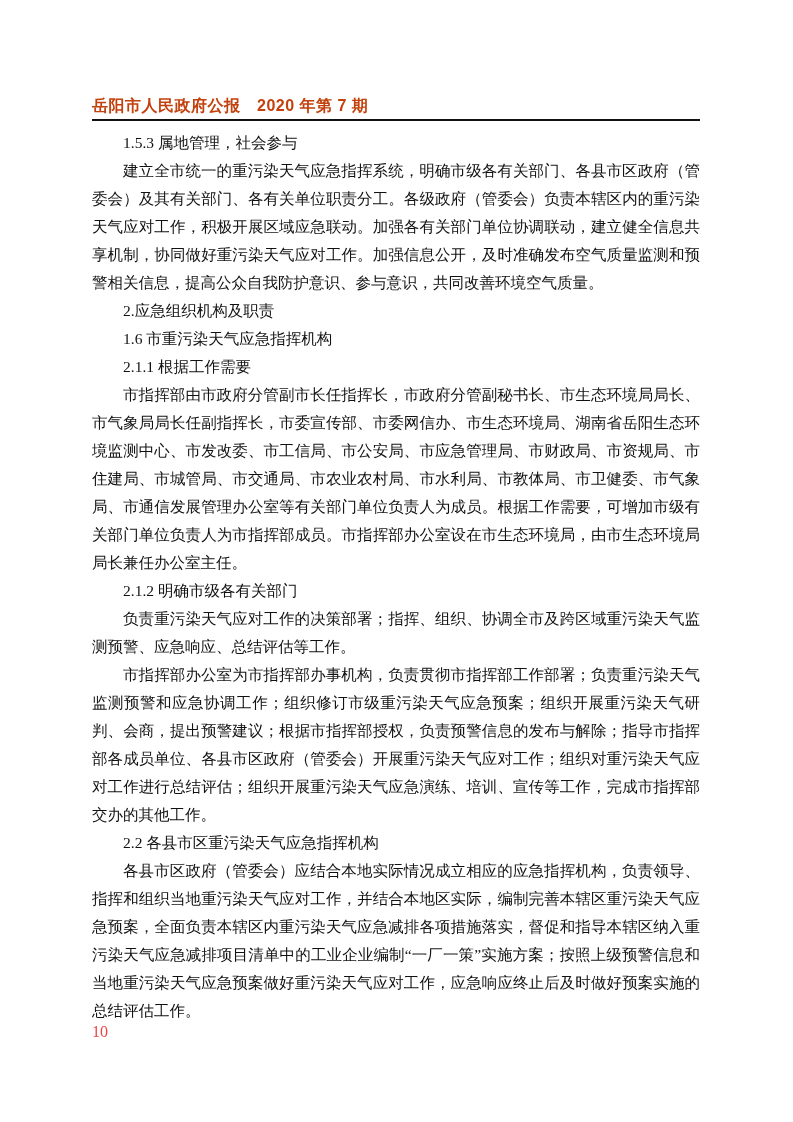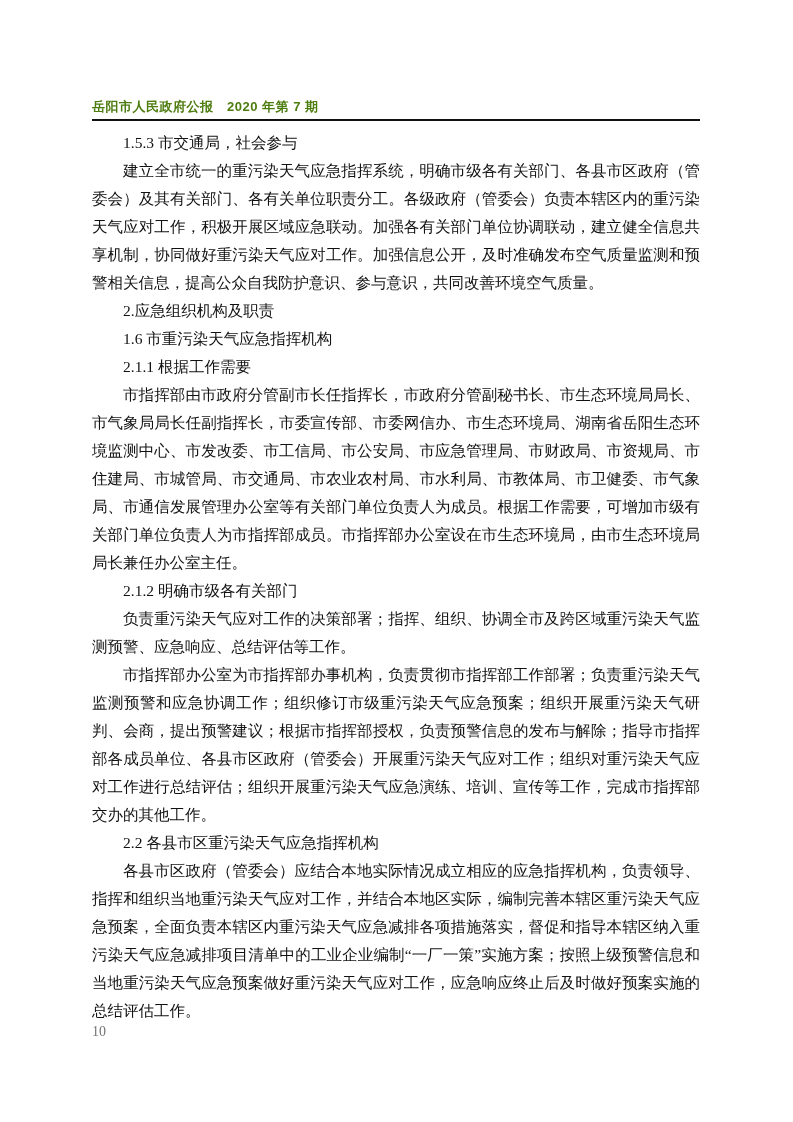--- a/index.html
+++ b/index.html
@@ -17,24 +17,24 @@
     color: #111111;
   }
   .doc-header {
     margin: 97px 93px 0 92px;
     border-bottom: 2.5px solid #111111;
     padding-bottom: 4px;
   }
   .doc-header .title {
     font-family: "Liberation Sans", "DejaVu Sans", sans-serif;
     font-weight: bold;
-    font-size: 13px;
+    font-size: 16px;
     line-height: 16px;
     letter-spacing: 0.5px;
-    color: #4d7c0f;
+    color: #c2410c;
     white-space: nowrap;
   }
   .doc-body {
     margin: 8px 93px 0 92px;
     font-size: 15.5px;
     line-height: 28px;
     text-align: justify;
     text-justify: inter-ideograph;
   }
   .doc-body p {
@@ -42,36 +42,36 @@
     padding: 0;
     text-indent: 2em;
   }
   .doc-body p.h {
     text-align: left;
   }
   .page-num {
     position: absolute;
     left: 92px;
     top: 1022px;
-    font-size: 14px;
+    font-size: 16px;
     line-height: 20px;
-    color: #737373;
+    color: #ef4444;
   }
 </style>
 </head>
 <body>
 
 <div class="page">
 
   <div class="doc-header">
     <span class="title">岳阳市人民政府公报　2020 年第 7 期</span>
   </div>
 
   <div class="doc-body">
-    <p class="h">1.5.3 市交通局，社会参与</p>
+    <p class="h">1.5.3 属地管理，社会参与</p>
     <p class="para">建立全市统一的重污染天气应急指挥系统，明确市级各有关部门、各县市区政府（管委会）及其有关部门、各有关单位职责分工。各级政府（管委会）负责本辖区内的重污染天气应对工作，积极开展区域应急联动。加强各有关部门单位协调联动，建立健全信息共享机制，协同做好重污染天气应对工作。加强信息公开，及时准确发布空气质量监测和预警相关信息，提高公众自我防护意识、参与意识，共同改善环境空气质量。</p>
     <p class="h">2.应急组织机构及职责</p>
     <p class="h">1.6 市重污染天气应急指挥机构</p>
     <p class="h">2.1.1 根据工作需要</p>
     <p class="para">市指挥部由市政府分管副市长任指挥长，市政府分管副秘书长、市生态环境局局长、市气象局局长任副指挥长，市委宣传部、市委网信办、市生态环境局、湖南省岳阳生态环境监测中心、市发改委、市工信局、市公安局、市应急管理局、市财政局、市资规局、市住建局、市城管局、市交通局、市农业农村局、市水利局、市教体局、市卫健委、市气象局、市通信发展管理办公室等有关部门单位负责人为成员。根据工作需要，可增加市级有关部门单位负责人为市指挥部成员。市指挥部办公室设在市生态环境局，由市生态环境局局长兼任办公室主任。</p>
     <p class="h">2.1.2 明确市级各有关部门</p>
     <p class="para">负责重污染天气应对工作的决策部署；指挥、组织、协调全市及跨区域重污染天气监测预警、应急响应、总结评估等工作。</p>
     <p class="para">市指挥部办公室为市指挥部办事机构，负责贯彻市指挥部工作部署；负责重污染天气监测预警和应急协调工作；组织修订市级重污染天气应急预案；组织开展重污染天气研判、会商，提出预警建议；根据市指挥部授权，负责预警信息的发布与解除；指导市指挥部各成员单位、各县市区政府（管委会）开展重污染天气应对工作；组织对重污染天气应对工作进行总结评估；组织开展重污染天气应急演练、培训、宣传等工作，完成市指挥部交办的其他工作。</p>
     <p class="h">2.2 各县市区重污染天气应急指挥机构</p>
     <p class="para">各县市区政府（管委会）应结合本地实际情况成立相应的应急指挥机构，负责领导、指挥和组织当地重污染天气应对工作，并结合本地区实际，编制完善本辖区重污染天气应急预案，全面负责本辖区内重污染天气应急减排各项措施落实，督促和指导本辖区纳入重污染天气应急减排项目清单中的工业企业编制“一厂一策”实施方案；按照上级预警信息和当地重污染天气应急预案做好重污染天气应对工作，应急响应终止后及时做好预案实施的总结评估工作。</p>

